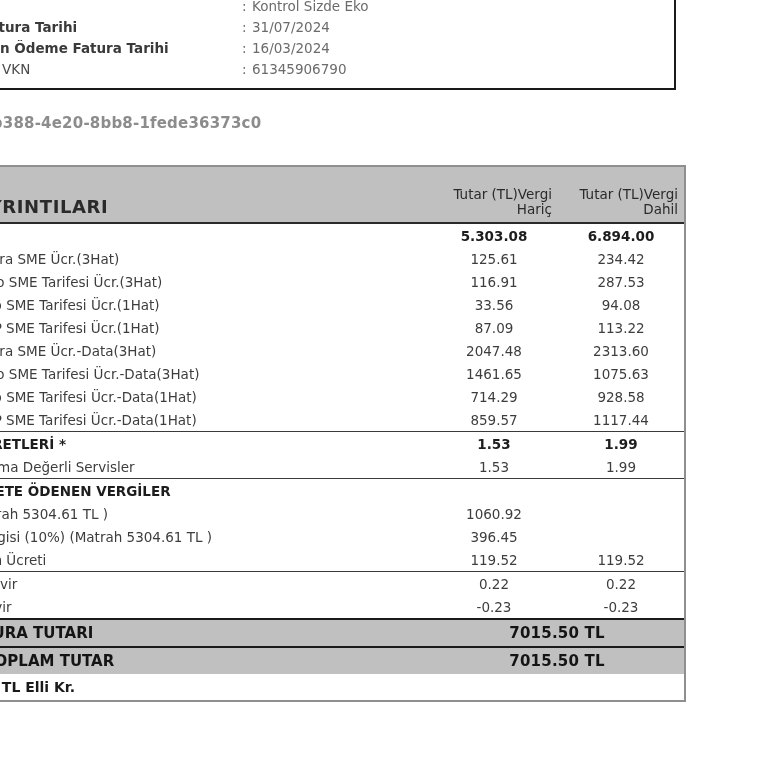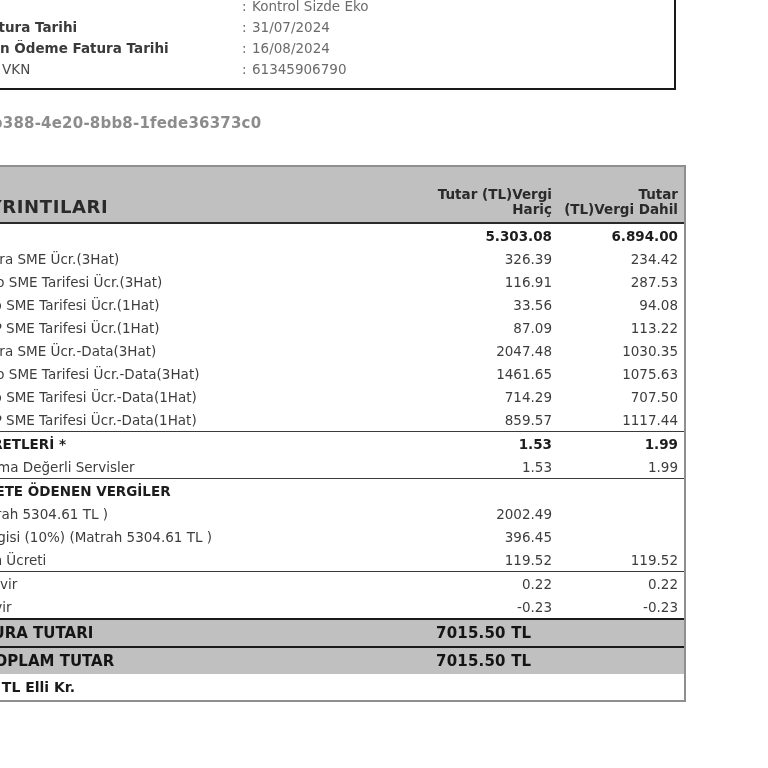--- a/index.html
+++ b/index.html
@@ -76,42 +76,42 @@
     padding:0 6px;
     height:23px;
     vertical-align:middle;
     white-space:nowrap;
     overflow:hidden;
   }
   col.c-desc{width:548px;}
   col.c-ex{width:128px;}
   col.c-in{width:126px;}
 
-  .num{text-align:right;font-variant-numeric:tabular-nums;}
+  .num{text-align:center;font-variant-numeric:tabular-nums;}
 
   
   tr.hdr td{
     background:#c0c0c0;
     color:#2a2a2a;
     height:50px;
     vertical-align:bottom;
     padding-bottom:5px;
   }
   .hdr-title{
     font-size:18px;
     font-weight:bold;
     letter-spacing:0.6px;
     vertical-align:bottom;
   }
   .hdr-colname{
     display:block;
     text-align:right;
     font-size:13.5px;
     line-height:15px;
-    font-weight:bold;
+    font-weight:normal;
     white-space:normal;
   }
   tr.hdr td.hdr-t{vertical-align:bottom;}
 
   
   tr.rule-top td{border-top:2px solid #2a2a2a;}
   tr.rule-bot td{border-bottom:1.5px solid #3a3a3a;}
   tr.rule-thick td{border-top:2px solid #1a1a1a;}
 
   tr.bold td{font-weight:bold;color:#1d1d1d;}
@@ -120,21 +120,21 @@
 
   
   tr.total td{
     background:#c0c0c0;
     font-weight:bold;
     font-size:15px;
     color:#141414;
     height:26px;
   }
   tr.total td.tv{
-    text-align:left;
+    text-align:center;
     letter-spacing:0.2px;
   }
   tr.words td{
     font-weight:bold;
     font-size:14px;
     color:#1a1a1a;
     height:26px;
     background:#ffffff;
   }
 </style>
@@ -148,21 +148,21 @@
     <span class="info-value">Kontrol Sizde Eko</span>
   </div>
   <div class="inforow">
     <span class="info-label b">Bir Sonraki Fatura Tarihi</span>
     <span class="info-sep">:</span>
     <span class="info-value">31/07/2024</span>
   </div>
   <div class="inforow">
     <span class="info-label b">Bir Sonraki Son Ödeme Fatura Tarihi</span>
     <span class="info-sep">:</span>
-    <span class="info-value">16/08/2024</span>
+    <span class="info-value">16/03/2024</span>
   </div>
   <div class="inforow">
     <span class="info-label">Vergi Dairesi ve VKN</span>
     <span class="info-sep">:</span>
     <span class="info-value">61345906790</span>
   </div>
 </div>
 
 <div class="uuid">6da2a8442-b388-4e20-8bb8-1fede36373c0</div>
 
@@ -186,52 +186,52 @@
         </td>
       </tr>
 
       <tr class="bold rule-top">
         <td>ÜCRETLER</td>
         <td class="num">5.303.08</td>
         <td class="num">6.894.00</td>
       </tr>
       <tr class="item">
         <td>Kontrol Sizde Ultra SME Ücr.(3Hat)</td>
-        <td class="num">326.39</td>
+        <td class="num">125.61</td>
         <td class="num">234.42</td>
       </tr>
       <tr class="item">
         <td>Kontrol Sizde Eko SME Tarifesi Ücr.(3Hat)</td>
         <td class="num">116.91</td>
         <td class="num">287.53</td>
       </tr>
       <tr class="item">
         <td>Kontrol Sizde Pro SME Tarifesi Ücr.(1Hat)</td>
         <td class="num">33.56</td>
         <td class="num">94.08</td>
       </tr>
       <tr class="item">
         <td>Kontrol Sizde VIP SME Tarifesi Ücr.(1Hat)</td>
         <td class="num">87.09</td>
         <td class="num">113.22</td>
       </tr>
       <tr class="item">
         <td>Kontrol Sizde Ultra SME Ücr.-Data(3Hat)</td>
         <td class="num">2047.48</td>
-        <td class="num">1030.35</td>
+        <td class="num">2313.60</td>
       </tr>
       <tr class="item">
         <td>Kontrol Sizde Eko SME Tarifesi Ücr.-Data(3Hat)</td>
         <td class="num">1461.65</td>
         <td class="num">1075.63</td>
       </tr>
       <tr class="item">
         <td>Kontrol Sizde Pro SME Tarifesi Ücr.-Data(1Hat)</td>
         <td class="num">714.29</td>
-        <td class="num">707.50</td>
+        <td class="num">928.58</td>
       </tr>
       <tr class="item rule-bot">
         <td>Kontrol Sizde VIP SME Tarifesi Ücr.-Data(1Hat)</td>
         <td class="num">859.57</td>
         <td class="num">1117.44</td>
       </tr>
       <tr class="bold">
         <td>KULLANIM ÜCRETLERİ *</td>
         <td class="num">1.53</td>
         <td class="num">1.99</td>
@@ -241,21 +241,21 @@
         <td class="num">1.53</td>
         <td class="num">1.99</td>
       </tr>
       <tr class="section">
         <td>ADINIZA DEVLETE ÖDENEN VERGİLER</td>
         <td class="num"></td>
         <td class="num"></td>
       </tr>
       <tr class="item">
         <td>KDV (20%) (Matrah 5304.61 TL )</td>
-        <td class="num">2002.49</td>
+        <td class="num">1060.92</td>
         <td class="num"></td>
       </tr>
       <tr class="item">
         <td>Özel İletişim Vergisi (10%) (Matrah 5304.61 TL )</td>
         <td class="num">396.45</td>
         <td class="num"></td>
       </tr>
       <tr class="item rule-bot">
         <td>Frekans Kullanım Ücreti</td>
         <td class="num">119.52</td>

